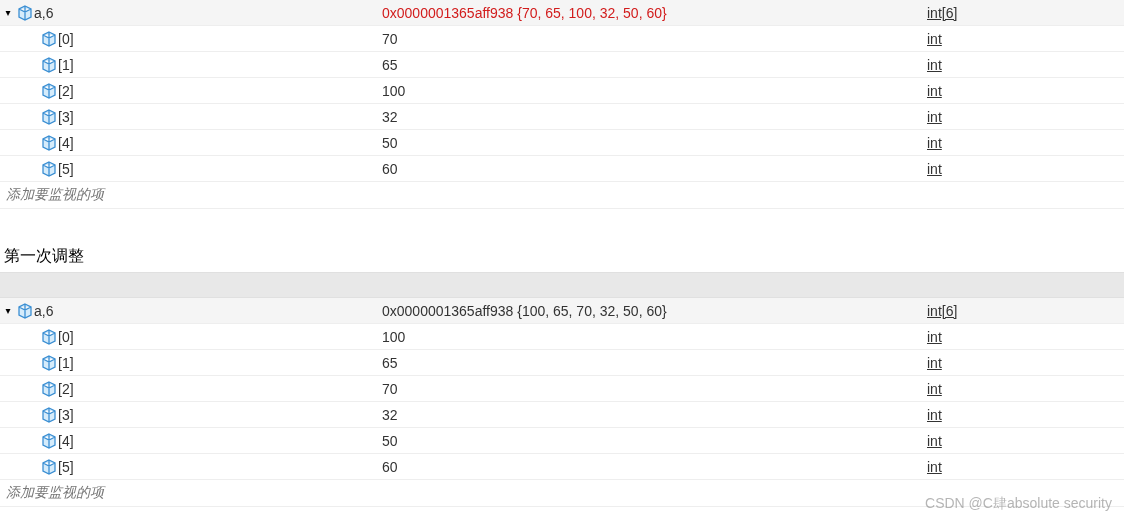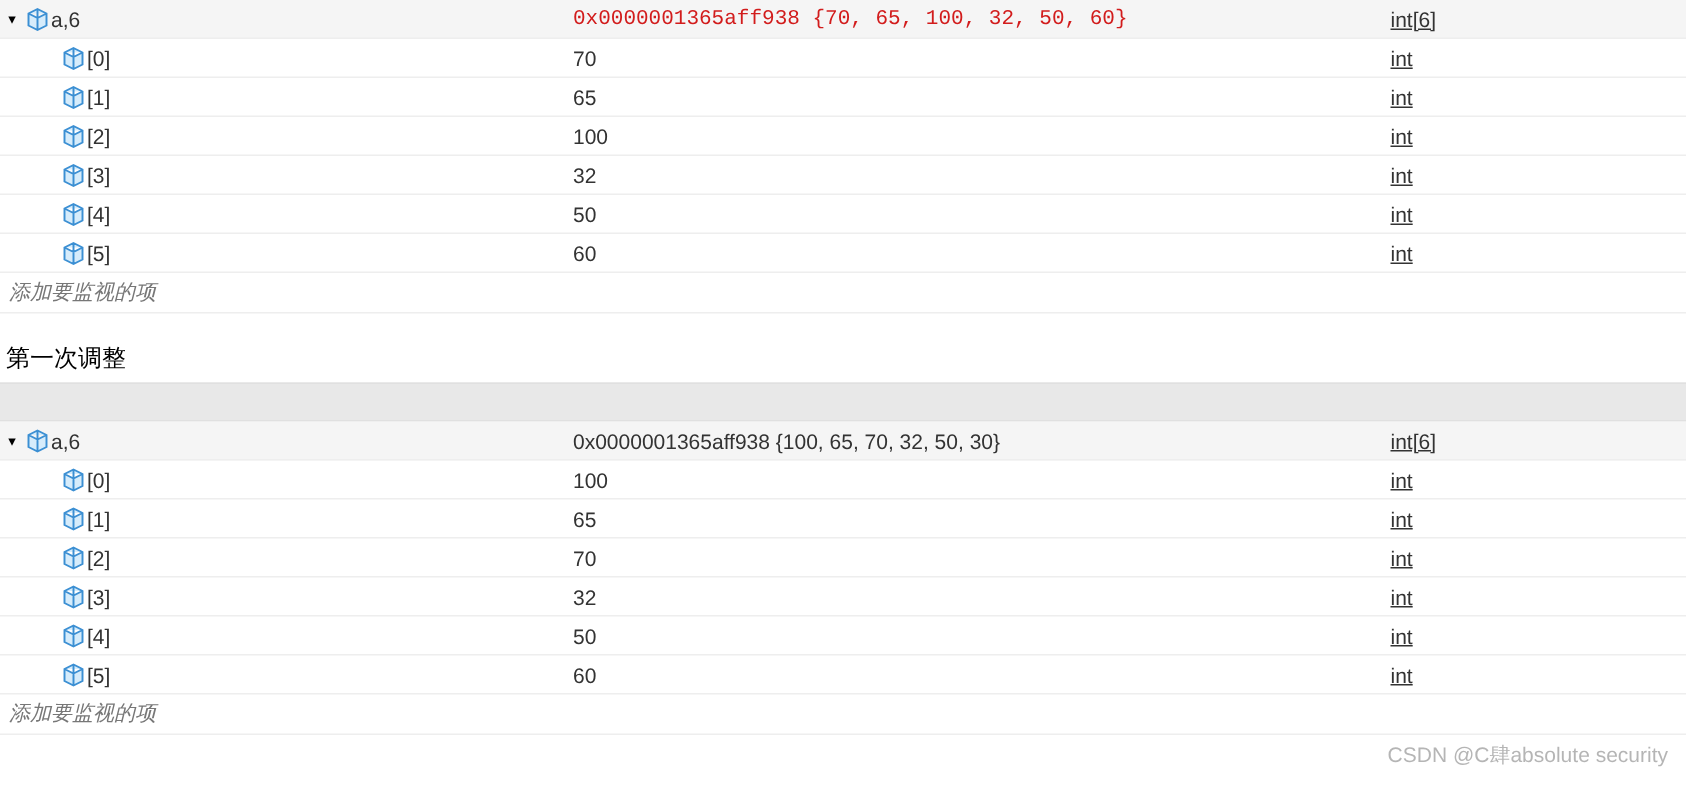--- a/index.html
+++ b/index.html
@@ -8,20 +8,21 @@
       font-size: 14px;
       color: #333;
       background: #fff;
       width: 1124px;
     }
     .section { width: 100%; }
     .title-row {
       font-size: 16px;
       padding: 5px 4px;
       color: #000;
+      margin-top: 17px;
     }
     .row {
       display: grid;
       grid-template-columns: 380px 545px 1fr;
       align-items: center;
       height: 26px;
       border-bottom: 1px solid #eee;
     }
     .row.header-row {
       background: #e8e8e8;
@@ -45,21 +46,21 @@
       color: #000;
     }
     .indent-1 { width: 40px; }
     .icon-cube {
       width: 18px;
       height: 18px;
       display: flex;
       align-items: center;
       justify-content: center;
     }
-    .red-text { color: #d21c1c; font-family: Liberation Mono, monospace; }
+    .red-text { color: #d21c1c; }
     .hint-row {
       font-style: italic;
       color: #777;
       padding: 4px 6px;
       font-size: 14px;
       border-bottom: 1px solid #eee;
     }
     .gap { height: 15px; }
     .watermark {
       position: fixed;
@@ -192,21 +193,21 @@
   <div class="row alt-gray">
     <div class="cell name-cell">
       <span class="expander">▾</span>
       <span class="icon-cube">
         <svg width="16" height="16" viewBox="0 0 16 16">
             <path d="M8 1 L14 4 L14 12 L8 15 L2 12 L2 4 Z M8 1 L8 7 M2 4 L8 7 L14 4 M8 7 L8 15" stroke="#3b8fd3" stroke-width="1.3" fill="#d6ecfb"></path>
           </svg>
       </span>
       <span>a,6</span>
     </div>
-    <div class="cell value-cell">0x0000001365aff938 {100, 65, 70, 32, 50, 30}</div>
+    <div class="cell value-cell">0x0000001365aff938 {100, 65, 70, 32, 50, 60}</div>
     <div class="cell type-cell">int[6]</div>
   </div>
 
   <div class="row">
     <div class="cell name-cell">
       <span class="indent-1"></span>
       <span class="icon-cube">
         <svg width="16" height="16" viewBox="0 0 16 16">
             <path d="M8 1 L14 4 L14 12 L8 15 L2 12 L2 4 Z M8 1 L8 7 M2 4 L8 7 L14 4 M8 7 L8 15" stroke="#3b8fd3" stroke-width="1.3" fill="#d6ecfb"></path>
           </svg>

